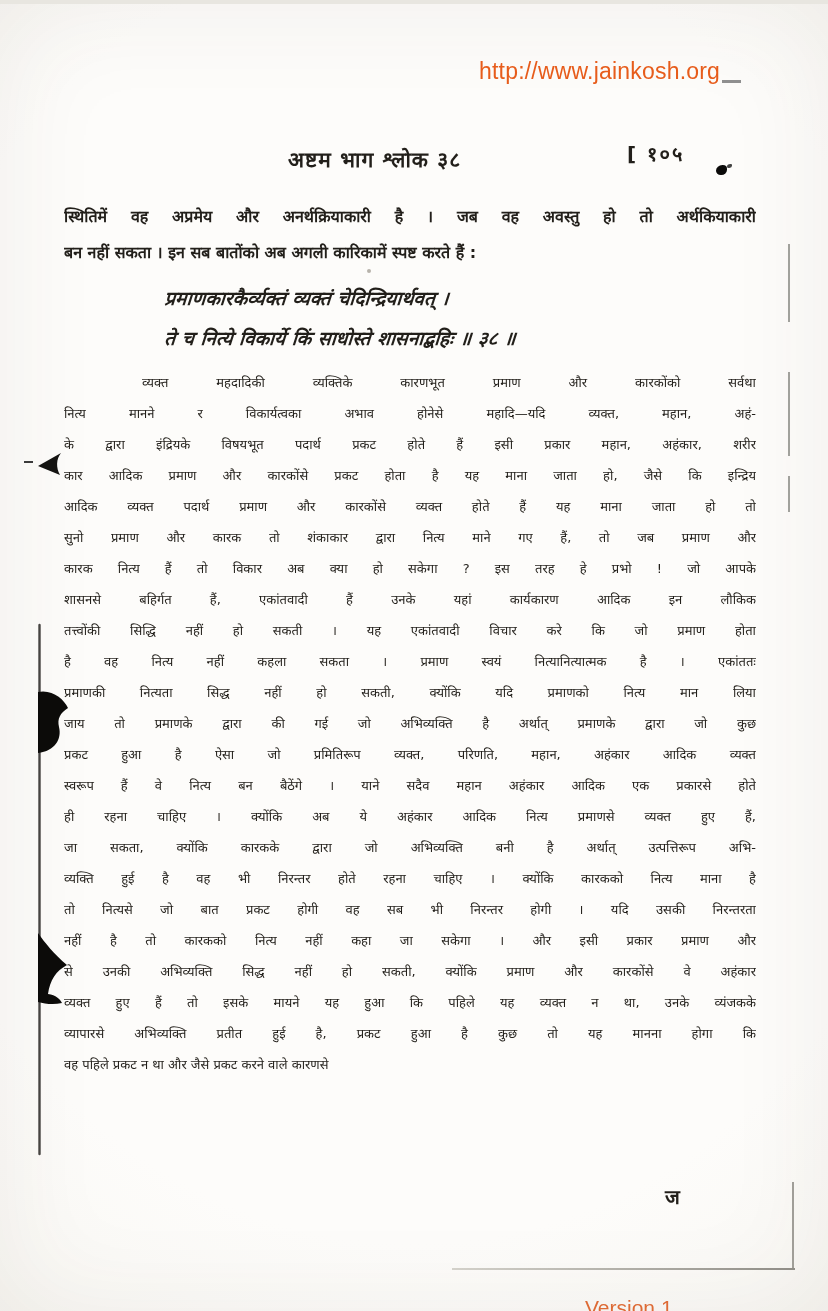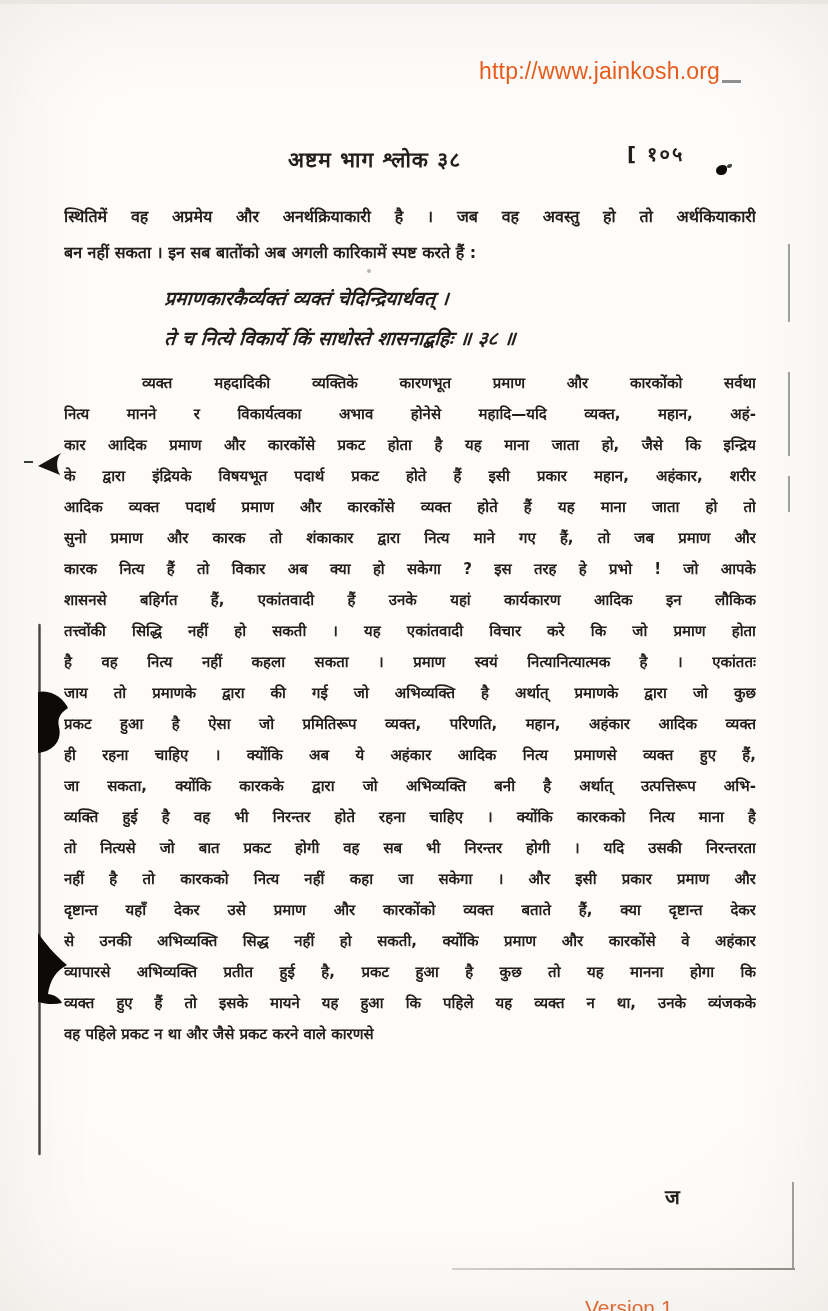--- a/index.html
+++ b/index.html
@@ -33,21 +33,21 @@
     box-shadow:8px -4px 0 -3px #444;
   }
   .dash-tr{position:absolute;left:722px;top:76px;width:19px;height:2.5px;background:#8f8f8f;}
   .speck{position:absolute;width:4px;height:4px;border-radius:50%;background:#b7b3ab;}
 
   .intro{position:absolute;left:64px;top:196px;width:692px;font-size:16px;font-weight:600;}
   .intro .bline{height:36px;line-height:34px;}
   .verse{position:absolute;left:163px;top:276px;font-size:19px;font-weight:600;font-style:italic;}
   .verse .vline{height:40px;line-height:36px;white-space:nowrap;transform:skewX(-4deg);transform-origin:left bottom;}
 
-  .body-text{position:absolute;left:64px;top:364px;width:692px;font-size:15px;font-weight:700;}
+  .body-text{position:absolute;left:64px;top:364px;width:692px;font-size:13px;font-weight:400;}
   .bline{
     height:31px;line-height:30px;overflow:hidden;
     text-align:justify;text-align-last:justify;
   }
   .bline.no-justify{text-align-last:left;}
   .bline.indent{text-indent:78px;}
 
   .stray-glyph{position:absolute;left:665px;top:1179px;font-size:20px;font-weight:600;}
   .version-label{position:absolute;left:585px;top:1292px;font-size:21px;color:#dd6a35;}
 
@@ -79,39 +79,40 @@
   </div>
 
   <div class="verse">
     <div class="vline">प्रमाणकारकैर्व्यक्तं व्यक्तं चेदिन्द्रियार्थवत् ।</div>
     <div class="vline">ते च नित्ये विकार्ये किं साधोस्ते शासनाद्बहिः ॥ ३८ ॥</div>
   </div>
 
   <div class="body-text">
     <div class="bline indent">व्यक्त महदादिकी व्यक्तिके कारणभूत प्रमाण और कारकोंको सर्वथा</div>
     <div class="bline">नित्य मानने र विकार्यत्वका अभाव होनेसे महादि—यदि व्यक्त, महान, अहं-</div>
+    <div class="bline">के द्वारा इंद्रियके विषयभूत पदार्थ प्रकट होते हैं इसी प्रकार महान, अहंकार, शरीर</div>
     <div class="bline">कार आदिक प्रमाण और कारकोंसे प्रकट होता है यह माना जाता हो, जैसे कि इन्द्रिय</div>
-    <div class="bline">के द्वारा इंद्रियके विषयभूत पदार्थ प्रकट होते हैं इसी प्रकार महान, अहंकार, शरीर</div>
     <div class="bline">आदिक व्यक्त पदार्थ प्रमाण और कारकोंसे व्यक्त होते हैं यह माना जाता हो तो</div>
     <div class="bline">सुनो प्रमाण और कारक तो शंकाकार द्वारा नित्य माने गए हैं, तो जब प्रमाण और</div>
     <div class="bline">कारक नित्य हैं तो विकार अब क्या हो सकेगा ? इस तरह हे प्रभो ! जो आपके</div>
     <div class="bline">शासनसे बहिर्गत हैं, एकांतवादी हैं उनके यहां कार्यकारण आदिक इन लौकिक</div>
     <div class="bline">तत्त्वोंकी सिद्धि नहीं हो सकती । यह एकांतवादी विचार करे कि जो प्रमाण होता</div>
     <div class="bline">है वह नित्य नहीं कहला सकता । प्रमाण स्वयं नित्यानित्यात्मक है । एकांततः</div>
+    <div class="bline">प्रमाणकी नित्यता सिद्ध नहीं हो सकती, क्योंकि यदि प्रमाणको नित्य मान लिया</div>
     <div class="bline">जाय तो प्रमाणके द्वारा की गई जो अभिव्यक्ति है अर्थात् प्रमाणके द्वारा जो कुछ</div>
     <div class="bline">प्रकट हुआ है ऐसा जो प्रमितिरूप व्यक्त, परिणति, महान, अहंकार आदिक व्यक्त</div>
+    <div class="bline">स्वरूप हैं वे नित्य बन बैठेंगे । याने सदैव महान अहंकार आदिक एक प्रकारसे होते</div>
     <div class="bline">ही रहना चाहिए । क्योंकि अब ये अहंकार आदिक नित्य प्रमाणसे व्यक्त हुए हैं,</div>
     <div class="bline">जा सकता, क्योंकि कारकके द्वारा जो अभिव्यक्ति बनी है अर्थात् उत्पत्तिरूप अभि-</div>
     <div class="bline">व्यक्ति हुई है वह भी निरन्तर होते रहना चाहिए । क्योंकि कारकको नित्य माना है</div>
     <div class="bline">तो नित्यसे जो बात प्रकट होगी वह सब भी निरन्तर होगी । यदि उसकी निरन्तरता</div>
     <div class="bline">नहीं है तो कारकको नित्य नहीं कहा जा सकेगा । और इसी प्रकार प्रमाण और</div>
-    <div class="bline">दृष्टान्त यहाँ देकर उसे प्रमाण और कारकोंको व्यक्त बताते हैं, क्या दृष्टान्त देकर</div>
     <div class="bline">से उनकी अभिव्यक्ति सिद्ध नहीं हो सकती, क्योंकि प्रमाण और कारकोंसे वे अहंकार</div>
+    <div class="bline">व्यक्त हुए हैं तो इसके मायने यह हुआ कि पहिले यह व्यक्त न था, उनके व्यंजकके</div>
     <div class="bline">व्यापारसे अभिव्यक्ति प्रतीत हुई है, प्रकट हुआ है कुछ तो यह मानना होगा कि</div>
-    <div class="bline">व्यक्त हुए हैं तो इसके मायने यह हुआ कि पहिले यह व्यक्त न था, उनके व्यंजकके</div>
     <div class="bline no-justify">वह पहिले प्रकट न था और जैसे प्रकट करने वाले कारणसे</div>
   </div>
 
   <span class="stray-glyph">ज</span>
 
   <div class="version-label latin">Version 1</div>
 
   <svg class="artifact-svg" width="828" height="1311" viewBox="0 0 828 1311">
     <line x1="24" y1="458" x2="33" y2="458" stroke="#3a3a3a" stroke-width="2"></line>
     <path d="M61,449 L38,462 L60,471 C56,464 56,455 61,449 Z" fill="#151412"></path>

